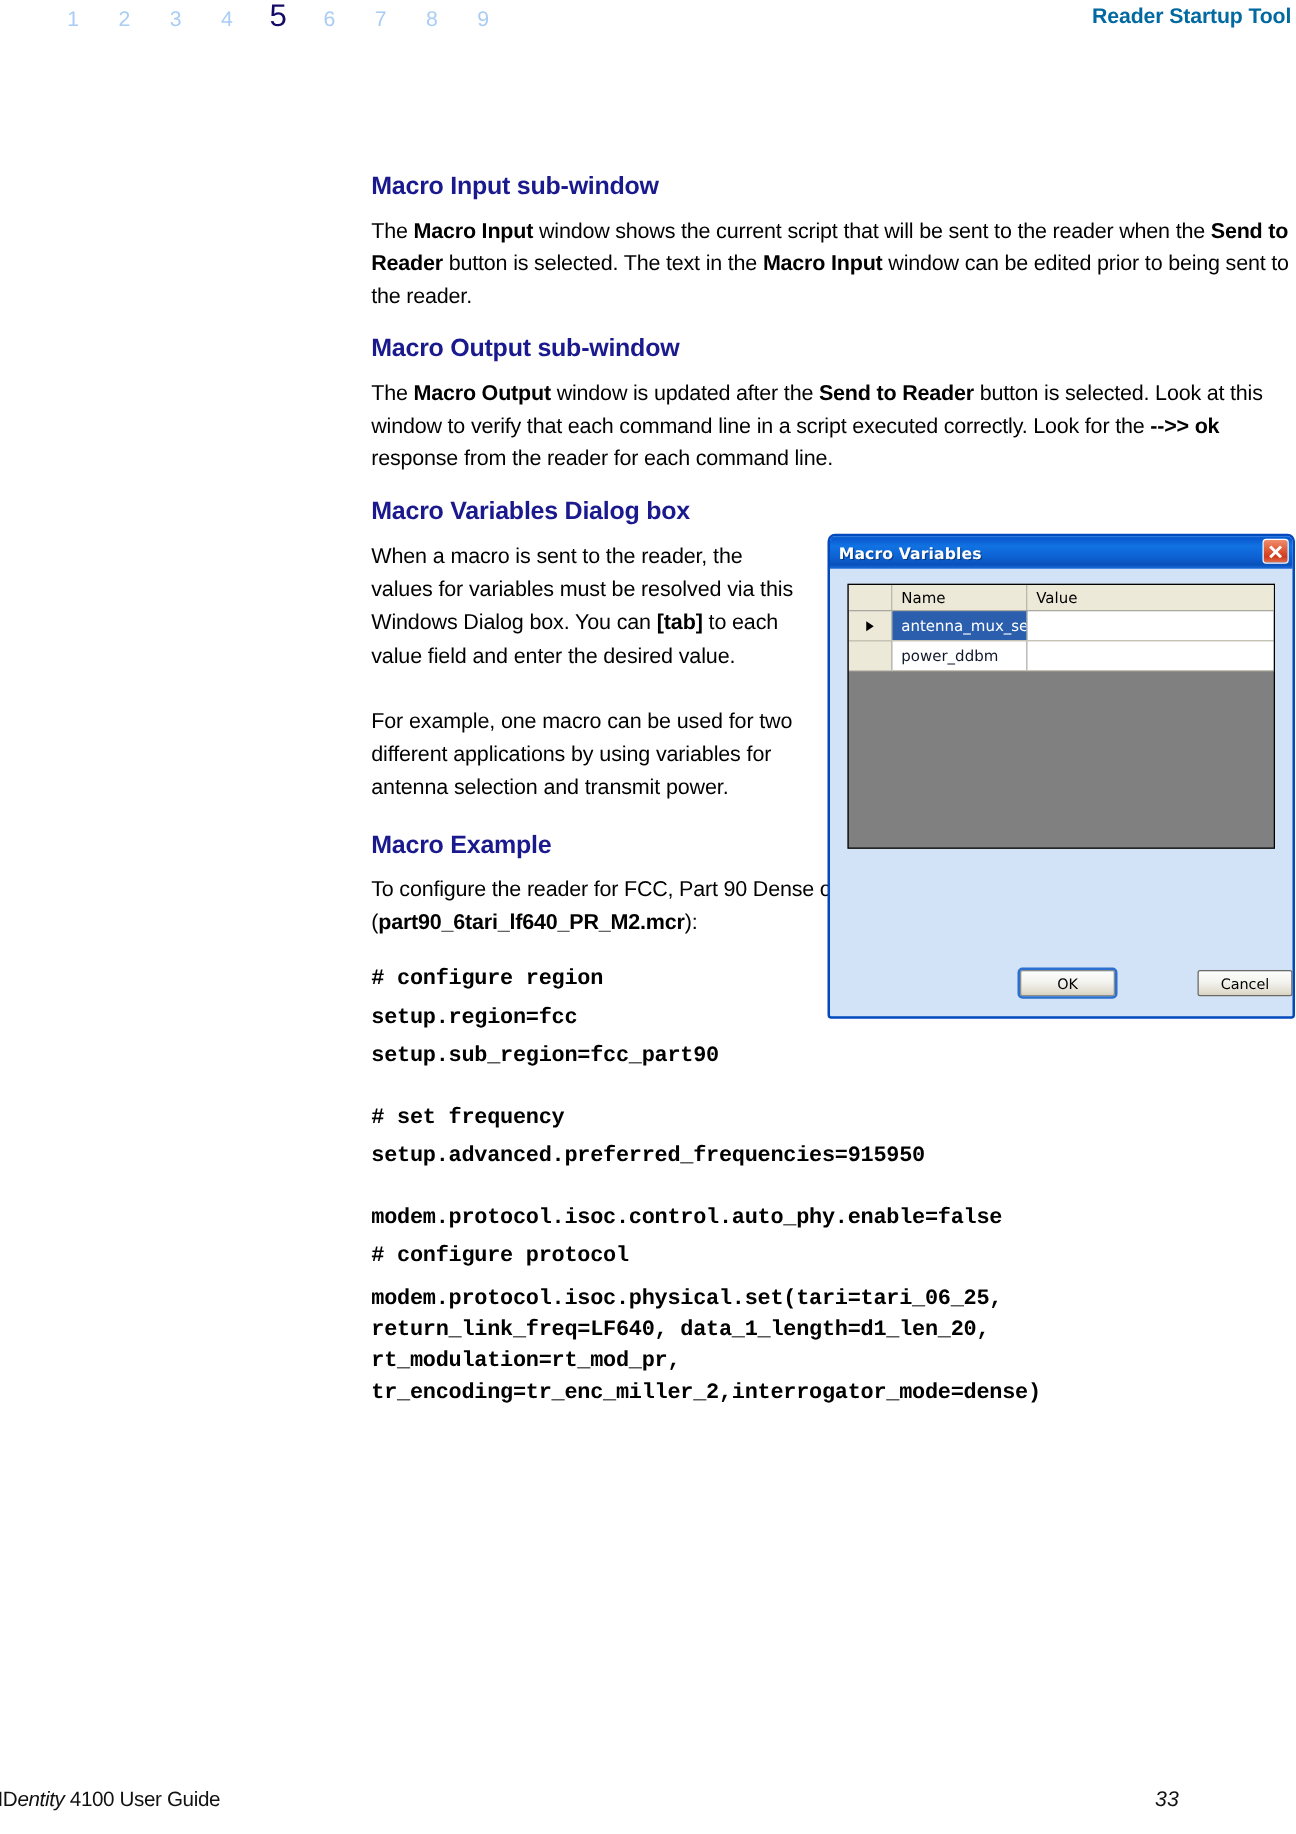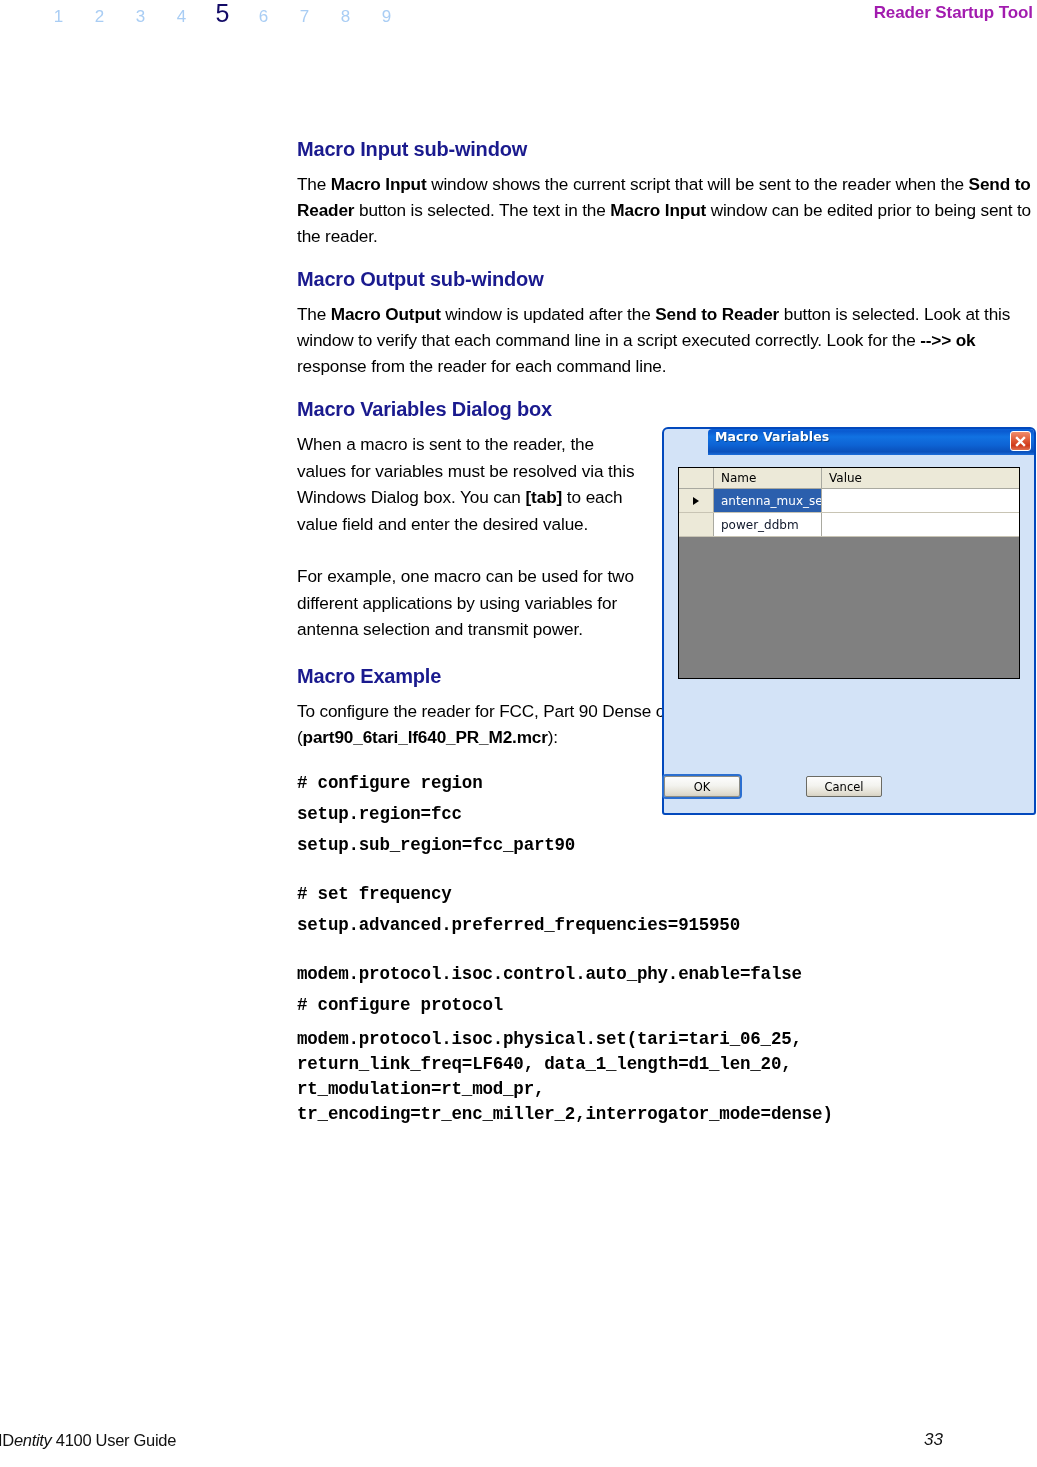--- a/index.html
+++ b/index.html
@@ -46,21 +46,21 @@
     font-size: 25px;
     font-weight: 400;
   }
   .header-title {
     position: absolute;
     right: 4px;
     top: 3px;
     font-family: "Liberation Sans", sans-serif;
     font-size: 17px;
     font-weight: bold;
-    color: #a21caf;
+    color: #0369a1;
     letter-spacing: -0.1px;
     text-align: center;
   }
 
   
   .content {
     position: absolute;
     left: 297px;
     top: 138px;
     width: 735px;
@@ -128,21 +128,21 @@
     box-sizing: border-box;
     font-family: "DejaVu Sans", sans-serif;
   }
   .dialog-titlebar {
     position: relative;
     height: 26px;
     background: linear-gradient(to bottom,
        #0b62d8 0%, #0a5ad0 8%, #1172e2 30%, #0d63d4 62%, #0a50bb 88%, #1b6edc 100%);
     border-radius: 4px 4px 0 0;
     display: flex;
-    margin-left: 44px;
+    align-items: center;
   }
   .dialog-title {
     color: #ffffff;
     font-family: "DejaVu Sans", sans-serif;
     font-size: 12.5px;
     font-weight: bold;
     margin-left: 7px;
     text-shadow: 1px 1px 0 rgba(0,0,0,0.35);
     letter-spacing: 0.1px;
   }
@@ -246,21 +246,21 @@
     background: #ffffff;
     box-sizing: border-box;
   }
 
   .dialog-buttons {
     position: absolute;
     left: 0;
     bottom: 16px;
     width: 100%;
     display: flex;
-    justify-content: flex-start;
+    justify-content: flex-end;
     gap: 66px;
     box-sizing: border-box;
   }
   .xp-button {
     width: 76px;
     height: 21px;
     background: linear-gradient(to bottom, #fdfdfd 0%, #f3f3ef 45%, #e2ded1 85%, #d6d2c4 100%);
     border: 1px solid #6b6b64;
     border-radius: 2px;
     font-family: "DejaVu Sans", sans-serif;

